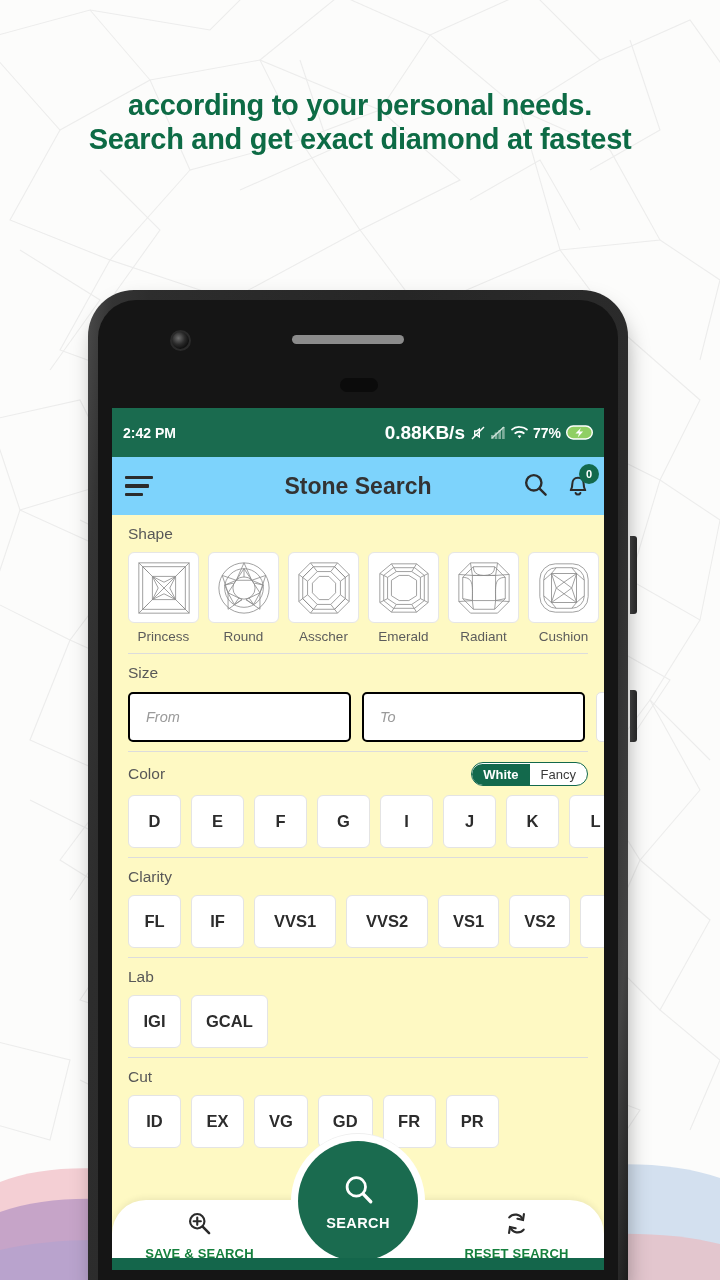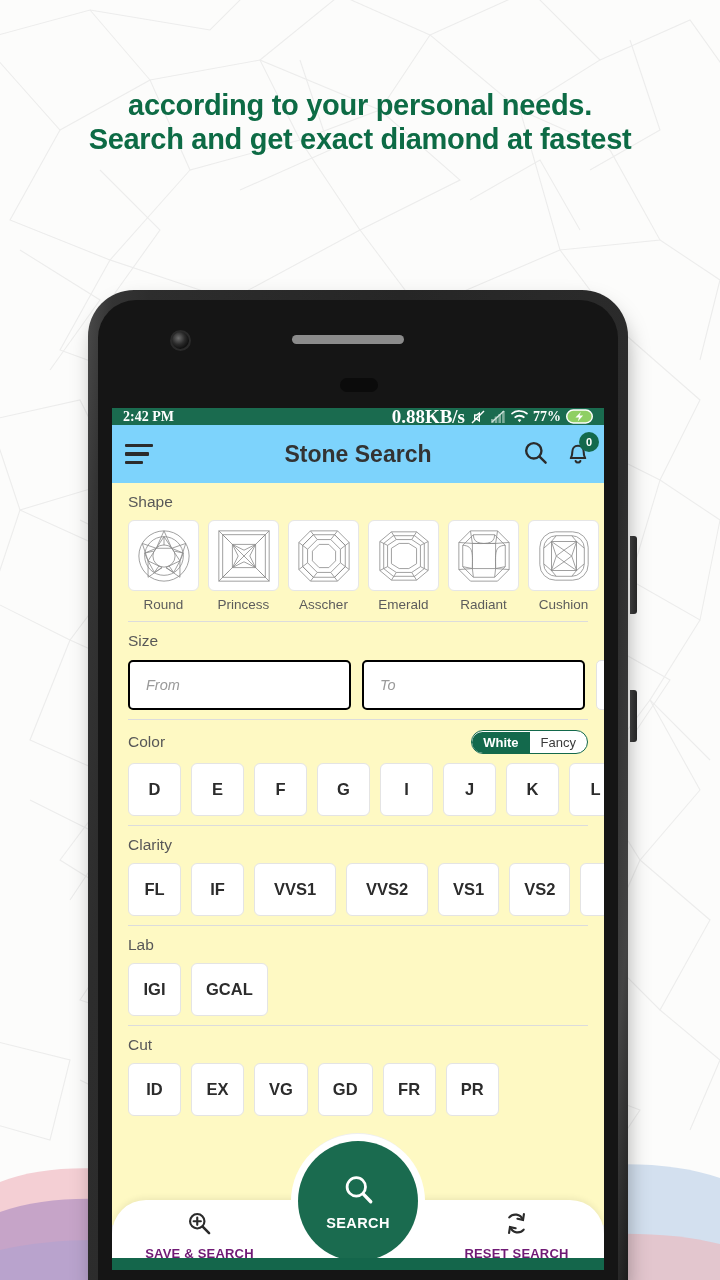--- a/index.html
+++ b/index.html
@@ -74,23 +74,23 @@
 
   
   #screen {
     position: absolute; left: 24px; top: 118px;
     width: 492px; height: 862px;
     background: #efefef; overflow: hidden;
   }
 
   
   .statusbar {
-    height: 17px; background: #1a6b4f; color: #ffffff;
+    height: 49px; background: #1a6b4f; color: #ffffff;
     display: flex; align-items: center; padding: 0 11px;
-    font-size: 14px; font-weight: bold; font-family: Liberation Serif, serif;
+    font-size: 14px; font-weight: bold;
   }
   .sb-right { margin-left: auto; display: flex; align-items: center; gap: 5px; }
   .sb-speed { font-size: 19px; font-weight: bold; }
   .ic { display: inline-flex; align-items: center; }
 
   
   .appbar {
     height: 58px; background: #7dd3fc;
     display: flex; align-items: center; padding: 0 13px;
     position: relative;
@@ -186,21 +186,21 @@
   }
   .bb-items {
     position: absolute; left: 0; bottom: 0; width: 492px; height: 70px;
     display: flex; align-items: center;
   }
   .bb-item {
     flex: 1 1 0; display: flex; flex-direction: column; align-items: center;
     gap: 5px; cursor: pointer;
   }
   .bb-item.spacer { flex: 0 0 142px; }
-  .bb-label { font-size: 13px; font-weight: bold; color: #701a75; letter-spacing: 0.2px; text-decoration: underline; }
+  .bb-label { font-size: 13px; font-weight: bold; color: #15803d; letter-spacing: 0.2px; text-decoration: underline; }
   .fab {
     position: absolute; left: 50%; transform: translateX(-50%);
     bottom: 2px; width: 134px; height: 134px; border-radius: 50%;
     background: #ffffff;
     display: flex; align-items: center; justify-content: center;
     cursor: pointer;
   }
   .fab-inner {
     width: 120px; height: 120px; border-radius: 50%;
     background: #1a6b4f;
@@ -356,20 +356,36 @@
 
         <div class="section">
           <div class="sec-head">
             <div class="sec-title">Shape</div>
           </div>
           <div class="shape-row">
 
             <div class="shape-cell">
               <div class="shape-box">
                 <svg width="58" height="58" viewBox="0 0 60 60" fill="none" stroke="#8c8c8c" stroke-width="0.85">
+                  <rect x="4" y="4" width="52" height="52"></rect>
+                  <rect x="8" y="8" width="44" height="44"></rect>
+                  <path d="M8 8 L18 18 M52 8 L42 18 M8 52 L18 42 M52 52 L42 42"></path>
+                  <path d="M18 18 L42 18 L42 42 L18 42 Z"></path>
+                  <path d="M18 18 L30 30 L42 18 M18 42 L30 30 L42 42"></path>
+                  <path d="M18 18 L30 24 L42 18 M18 42 L30 36 L42 42"></path>
+                  <path d="M18 18 L24 30 L18 42 M42 18 L36 30 L42 42"></path>
+                  <path d="M4 4 L14 14 M56 4 L46 14 M4 56 L14 46 M56 56 L46 46"></path>
+                </svg>
+              </div>
+              <div class="shape-label">Princess</div>
+            </div>
+
+            <div class="shape-cell">
+              <div class="shape-box">
+                <svg width="58" height="58" viewBox="0 0 60 60" fill="none" stroke="#8c8c8c" stroke-width="0.85">
                   <circle cx="30" cy="30" r="26"></circle>
                   <circle cx="30" cy="30" r="20"></circle>
                   <circle cx="30" cy="30" r="11.5"></circle>
                   <g>
                     <path d="M30 4 L22 22 L38 22 Z"></path>
                       <path d="M52.5 17 L38 22 L46.5 35 Z"></path>
                     <path d="M46.5 52 L46.5 35 L32 42 Z"></path>
                       <path d="M13.5 52 L28 42 L13.5 35 Z"></path>
                     <path d="M7.5 17 L13.5 35 L22 22 Z"></path>
                     <path d="M22 22 L30 10 L38 22"></path>
@@ -384,36 +400,20 @@
                     <line x1="40" y1="47" x2="35" y2="40"></line>
                   </g>
                 </svg>
               </div>
               <div class="shape-label">Round</div>
             </div>
 
             <div class="shape-cell">
               <div class="shape-box">
                 <svg width="58" height="58" viewBox="0 0 60 60" fill="none" stroke="#8c8c8c" stroke-width="0.85">
-                  <rect x="4" y="4" width="52" height="52"></rect>
-                  <rect x="8" y="8" width="44" height="44"></rect>
-                  <path d="M8 8 L18 18 M52 8 L42 18 M8 52 L18 42 M52 52 L42 42"></path>
-                  <path d="M18 18 L42 18 L42 42 L18 42 Z"></path>
-                  <path d="M18 18 L30 30 L42 18 M18 42 L30 30 L42 42"></path>
-                  <path d="M18 18 L30 24 L42 18 M18 42 L30 36 L42 42"></path>
-                  <path d="M18 18 L24 30 L18 42 M42 18 L36 30 L42 42"></path>
-                  <path d="M4 4 L14 14 M56 4 L46 14 M4 56 L14 46 M56 56 L46 46"></path>
-                </svg>
-              </div>
-              <div class="shape-label">Princess</div>
-            </div>
-
-            <div class="shape-cell">
-              <div class="shape-box">
-                <svg width="58" height="58" viewBox="0 0 60 60" fill="none" stroke="#8c8c8c" stroke-width="0.85">
                   <path d="M16 4 H44 L56 16 V44 L44 56 H16 L4 44 V16 Z"></path>
                   <path d="M19 8 H41 L52 19 V41 L41 52 H19 L8 41 V19 Z"></path>
                   <path d="M23 13 H37 L47 23 V37 L37 47 H23 L13 37 V23 Z"></path>
                   <path d="M25 18 H35 L42 25 V35 L35 42 H25 L18 35 V25 Z"></path>
                   <path d="M4 16 L13 23 M56 16 L47 23 M4 44 L13 37 M56 44 L47 37"></path>
                   <path d="M16 4 L23 13 M44 4 L37 13 M16 56 L23 47 M44 56 L37 47"></path>
                   <path d="M8 19 L19 8 M52 19 L41 8 M8 41 L19 52 M52 41 L41 52"></path>
                 </svg>
               </div>
               <div class="shape-label">Asscher</div>

